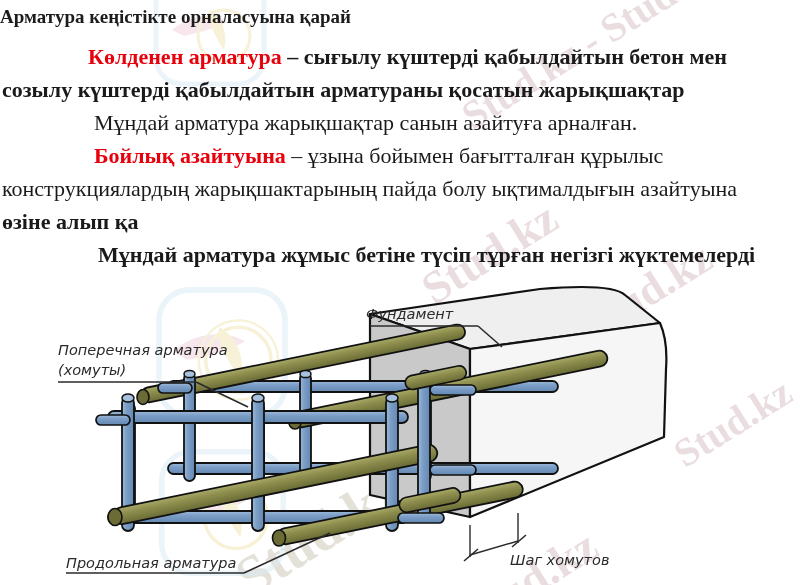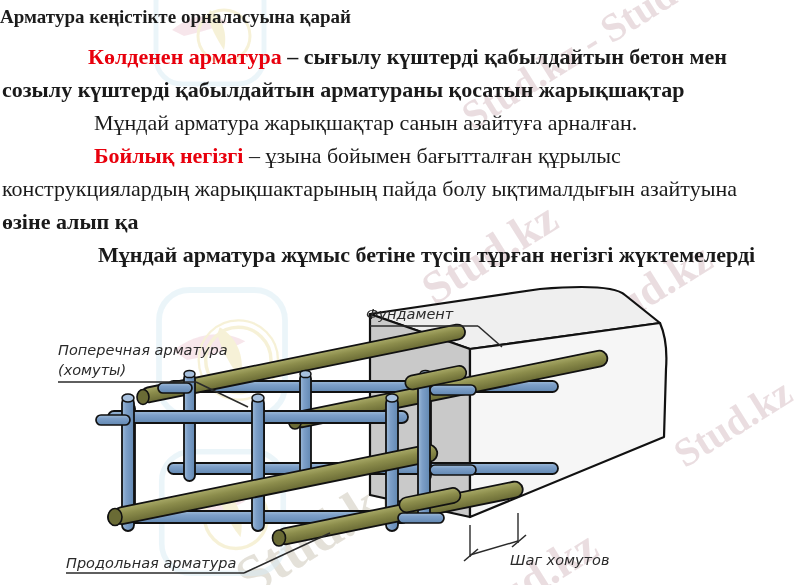--- a/index.html
+++ b/index.html
@@ -136,21 +136,21 @@
     </p>
     <p class="para">
       <span class="bold">созылу күштерді қабылдайтын арматураны қосатын жарықшақтар</span>
     </p>
 
     <p class="para p-indent2">
       <span>Мұндай арматура жарықшақтар санын азайтуға арналған.</span>
     </p>
 
     <p class="para p-indent2">
-      <span class="red">Бойлық негізгі</span><span> – ұзына бойымен бағытталған құрылыс</span>
+      <span class="red">Бойлық азайтуына</span><span> – ұзына бойымен бағытталған құрылыс</span>
     </p>
     <p class="para">
       <span>конструкциялардың жарықшактарының пайда болу ықтималдығын азайтуына</span>
     </p>
 
     <p class="para">
       <span class="bold">өзіне алып қа</span>
     </p>
     <p class="para p-indent3">
       <span class="bold">Мұндай арматура жұмыс бетіне түсіп тұрған негізгі жүктемелерді</span>

